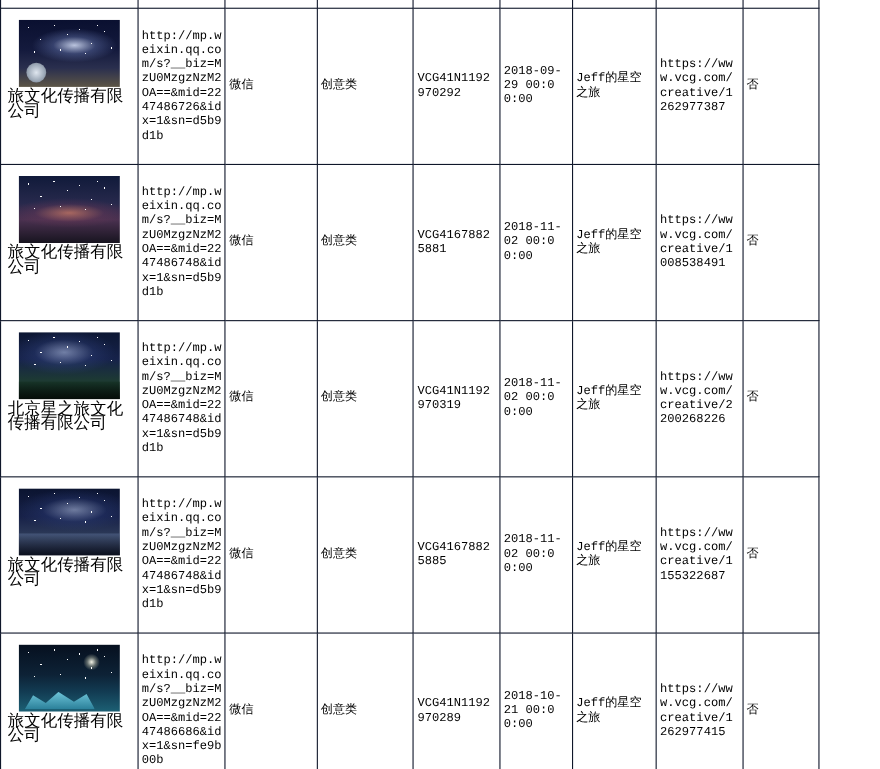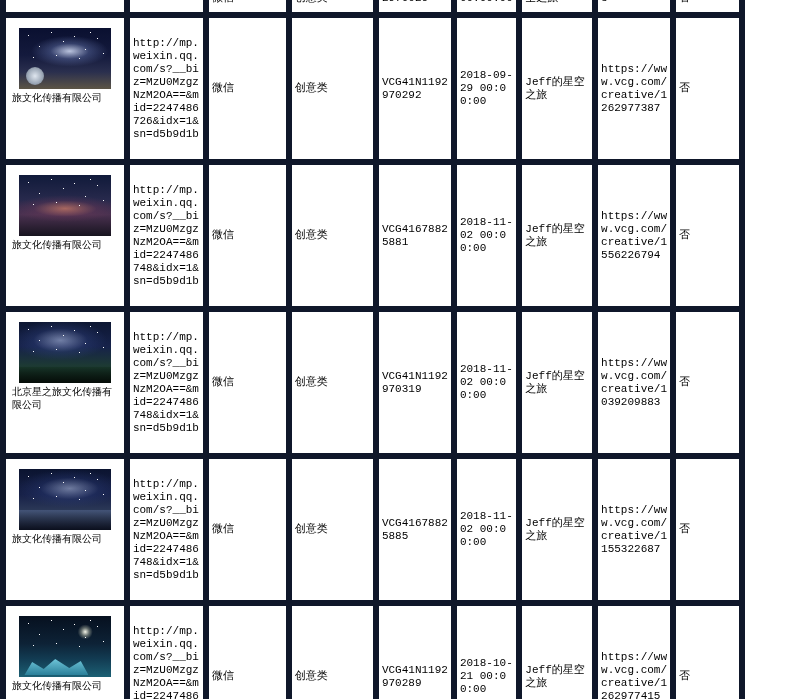--- a/index.html
+++ b/index.html
@@ -22,21 +22,21 @@
   table.grid {
     border-collapse: collapse;
     table-layout: fixed;
     width: 745px;
     margin: 0;
     position: absolute;
     left: 0;
     top: -22px;
   }
   table.grid td {
-    border: 6px solid #0f172a;
+    border: 1px solid #0f172a;
     vertical-align: middle;
     padding: 2px 3px;
     font-family: "Liberation Mono", monospace;
     font-size: 11px;
     line-height: 13px;
     color: #000000;
     word-wrap: break-word;
     overflow-wrap: break-word;
     overflow: hidden;
   }
@@ -69,21 +69,21 @@
     width: 92px;
     height: 61px;
     border: 0;
     overflow: hidden;
   }
   .company-text {
     position: absolute;
     left: 3px;
     right: 3px;
     top: 72px;
-    font-size: 10px;
+    font-size: 15px;
     line-height: 13px;
     color: #000;
     word-break: break-all;
   }
   td.cell-url {
     font-size: 10px;
     line-height: 12px;
     word-break: break-all;
     vertical-align: top;
     padding-top: 3px;
@@ -244,42 +244,42 @@
             </div>
             <div class="company-text">旅文化传播有限公司</div>
           </div>
         </td>
         <td class="cell-url">http://mp.weixin.qq.com/s?__biz=MzU0MzgzNzM2OA==&amp;mid=2247486748&amp;idx=1&amp;sn=d5b9d1b</td>
         <td class="align-bottom">微信</td>
         <td class="align-bottom">创意类</td>
         <td class="cell-code align-bottom">VCG41678825881</td>
         <td class="cell-date align-mid">2018-11-02 00:00:00</td>
         <td class="align-mid">Jeff的星空之旅</td>
-        <td class="cell-link align-mid">https://www.vcg.com/creative/1556226794</td>
+        <td class="cell-link align-mid">https://www.vcg.com/creative/1008538491</td>
         <td class="align-mid">否</td>
       </tr>
 
       <tr>
         <td class="cell-img">
           <div class="thumb-wrap">
             <div class="thumb">
               <div class="sky sky-3">
                   <div class="stars"></div>
                 </div>
             </div>
             <div class="company-text">北京星之旅文化传播有限公司</div>
           </div>
         </td>
         <td class="cell-url">http://mp.weixin.qq.com/s?__biz=MzU0MzgzNzM2OA==&amp;mid=2247486748&amp;idx=1&amp;sn=d5b9d1b</td>
         <td class="align-bottom">微信</td>
         <td class="align-bottom">创意类</td>
         <td class="cell-code align-bottom">VCG41N1192970319</td>
         <td class="cell-date align-mid">2018-11-02 00:00:00</td>
         <td class="align-mid">Jeff的星空之旅</td>
-        <td class="cell-link align-mid">https://www.vcg.com/creative/1039209883</td>
+        <td class="cell-link align-mid">https://www.vcg.com/creative/2200268226</td>
         <td class="align-mid">否</td>
       </tr>
 
       <tr>
         <td class="cell-img">
           <div class="thumb-wrap">
             <div class="thumb">
               <div class="sky sky-4">
                   <div class="stars"></div>
                 </div>

